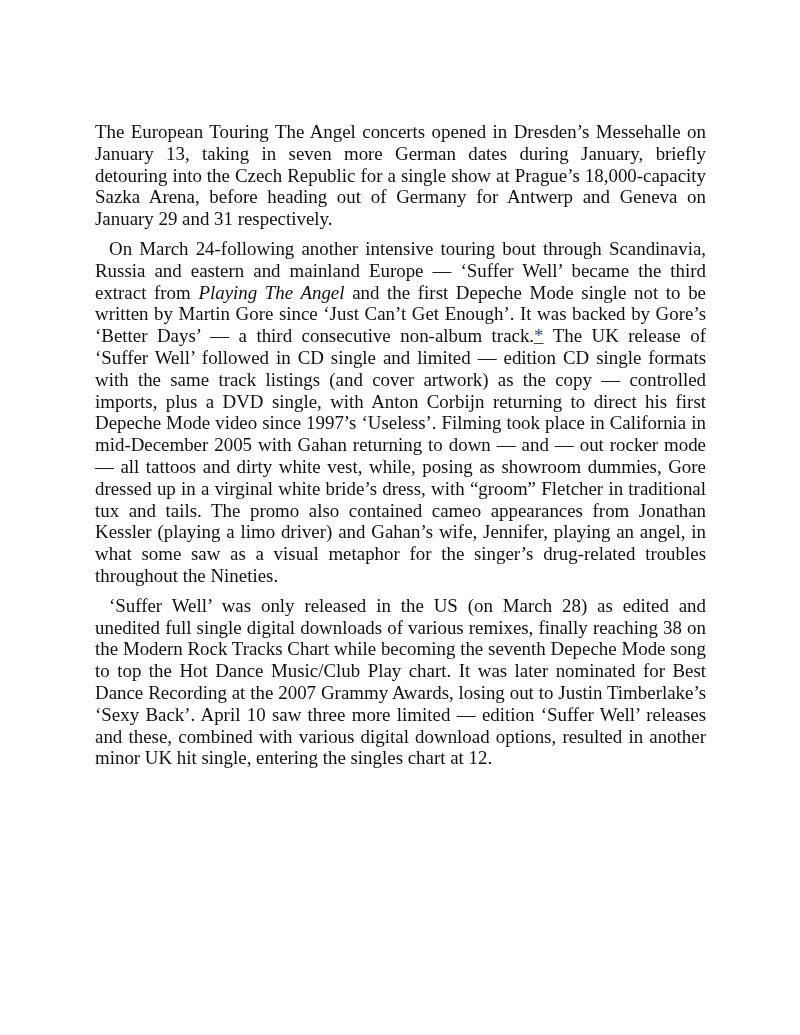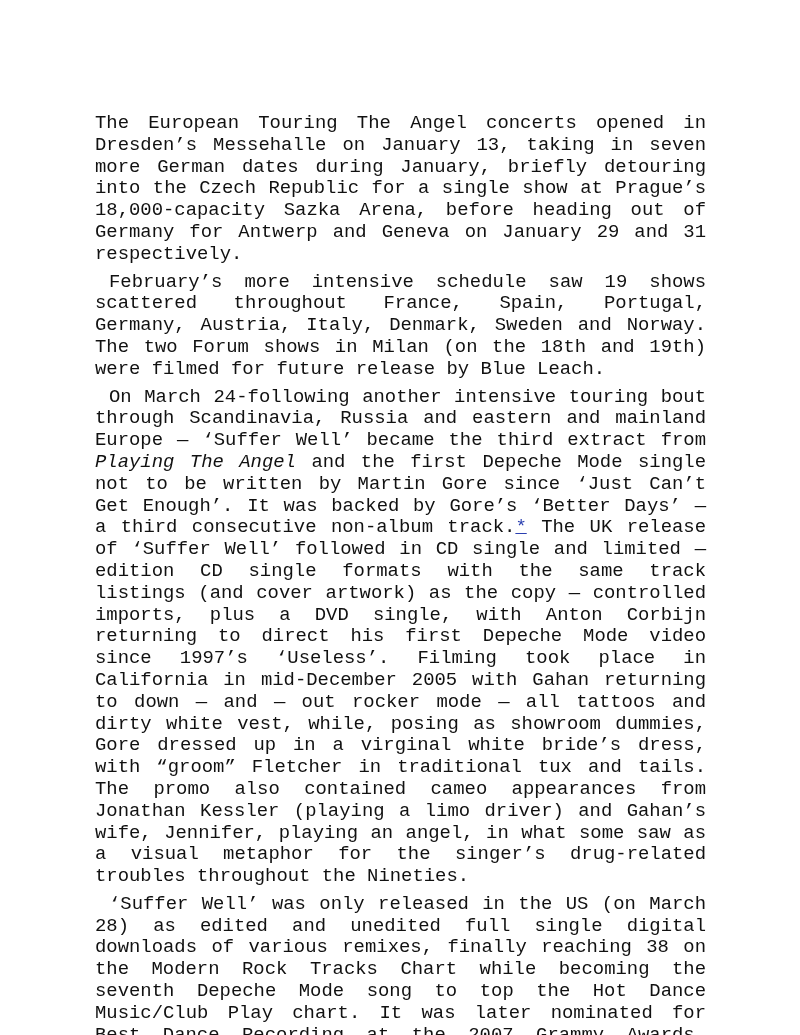--- a/index.html
+++ b/index.html
@@ -17,39 +17,37 @@
       position: absolute;
       left: 95px;
       top: 113px;
       width: 611px;
       font-family: "Liberation Serif", serif;
       font-size: 18.9px;
       line-height: 21.8px;
       color: #111111;
     }
     .para {
-      margin: 0 0 6px 0;
+      margin: 8px 0 6px 0;
       text-align: justify;
       text-justify: inter-word;
       hyphens: none;
-      font-family: Liberation Mono, monospace;
     }
     .para.indent {
       text-indent: 14px;
     }
     .para em {
       font-style: italic;
     }
     .footnote-link {
       color: #2a3fb0;
       text-decoration: underline;
       cursor: pointer;
     }
   </style>
 </head>
 <body>
 
 <div class="page">
   <p class="para">The European Touring The Angel concerts opened in Dresden’s Messehalle on January 13, taking in seven more German dates during January, briefly detouring into the Czech Republic for a single show at Prague’s 18,000-capacity Sazka Arena, before heading out of Germany for Antwerp and Geneva on January 29 and 31 respectively.</p>
-  <p class="para indent">February’s more intensive schedule saw 19 shows scattered throughout France, Spain, Portugal, Germany, Austria, Italy, Denmark, Sweden and Norway. The two Forum shows in Milan (on the 18th and 19th) were filmed for future release by Blue Leach.</p>
   <p class="para indent"><span>On March 24-following another intensive touring bout through Scandinavia, Russia and eastern and mainland Europe — ‘Suffer Well’ became the third extract from </span><em>Playing The Angel</em><span> and the first Depeche Mode single not to be written by Martin Gore since ‘Just Can’t Get Enough’. It was backed by Gore’s ‘Better Days’ — a third consecutive non-album track.</span><a class="footnote-link">*</a><span> The UK release of ‘Suffer Well’ followed in CD single and limited — edition CD single formats with the same track listings (and cover artwork) as the copy — controlled imports, plus a DVD single, with Anton Corbijn returning to direct his first Depeche Mode video since 1997’s ‘Useless’. Filming took place in California in mid-December 2005 with Gahan returning to down — and — out rocker mode — all tattoos and dirty white vest, while, posing as showroom dummies, Gore dressed up in a virginal white bride’s dress, with “groom” Fletcher in traditional tux and tails. The promo also contained cameo appearances from Jonathan Kessler (playing a limo driver) and Gahan’s wife, Jennifer, playing an angel, in what some saw as a visual metaphor for the singer’s drug-related troubles throughout the Nineties.</span></p>
   <p class="para indent">‘Suffer Well’ was only released in the US (on March 28) as edited and unedited full single digital downloads of various remixes, finally reaching 38 on the Modern Rock Tracks Chart while becoming the seventh Depeche Mode song to top the Hot Dance Music/Club Play chart. It was later nominated for Best Dance Recording at the 2007 Grammy Awards, losing out to Justin Timberlake’s ‘Sexy Back’. April 10 saw three more limited — edition ‘Suffer Well’ releases and these, combined with various digital download options, resulted in another minor UK hit single, entering the singles chart at 12.</p>
 </div>
 
 </body></html>

